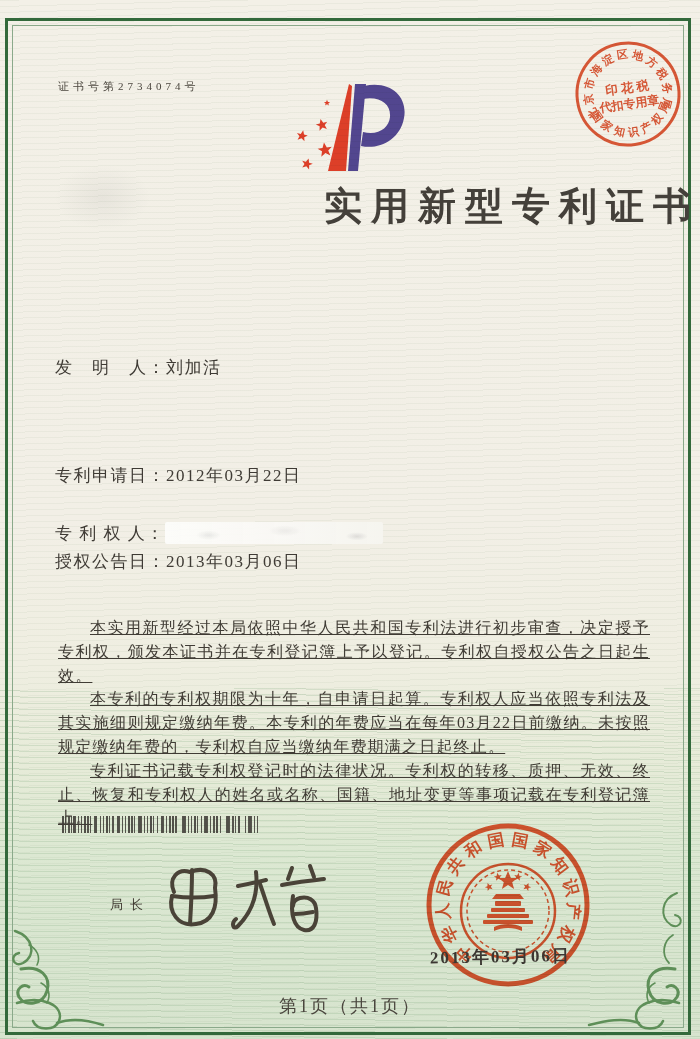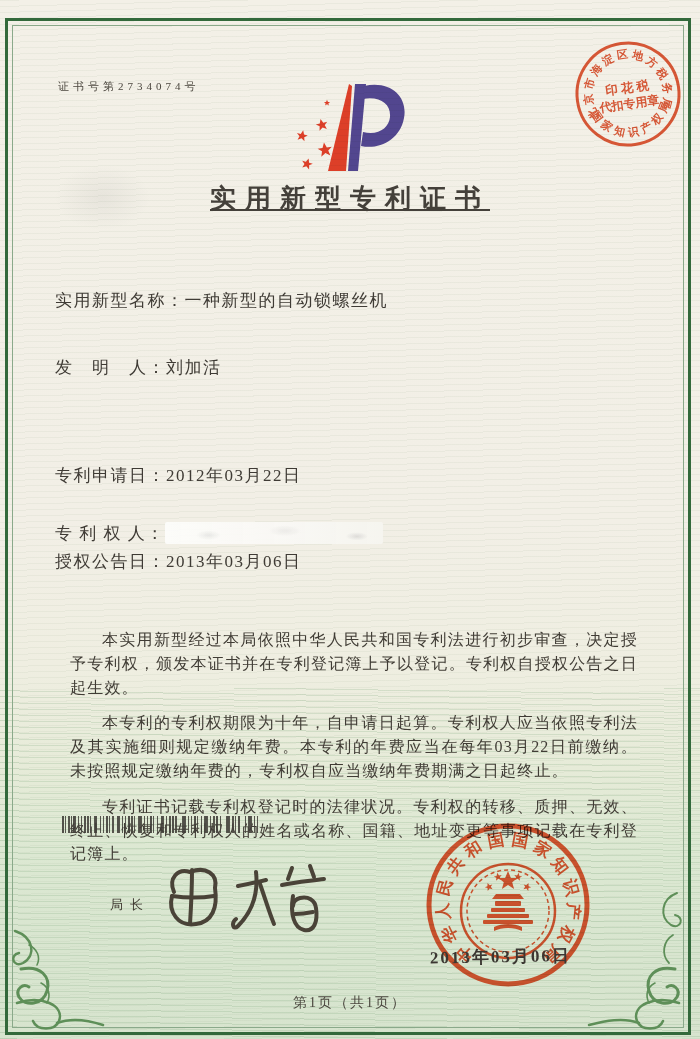--- a/index.html
+++ b/index.html
@@ -28,22 +28,22 @@
   }
   .frame-inner {
     position:absolute; left:12px; top:25px; right:16px; bottom:11px;
     border:1px solid #8aa98a; pointer-events:none;
   }
   .cert-no {
     position:absolute; left:58px; top:79px;
     font-size:11px; letter-spacing:4px; color:#4b463e;
   }
   .title {
-    position:absolute; left:0; right:0; top:181px; text-align:center;
-    font-size:26px; font-weight:600; letter-spacing:9px; color:#44403a;text-decoration:underline;
+    position:absolute; left:0; right:0; top:181px; text-align:right;
+    font-size:38px; font-weight:600; letter-spacing:9px; color:#44403a;
   }
   .smudge {
     position:absolute; left:55px; top:165px; width:95px; height:65px;
     background:radial-gradient(closest-side, rgba(110,110,110,0.09), rgba(110,110,110,0));
     pointer-events:none;
   }
   .field { position:absolute; left:55px; font-size:17px; letter-spacing:1.5px; white-space:nowrap; }
   .f1 { top:289px; } .f2 { top:356px; } .f3 { top:408px; }
   .f4 { top:464px; } .f5 { top:522px;text-align:center; } .f6 { top:550px; }
   .redacted {
@@ -53,21 +53,21 @@
       radial-gradient(24px 8px at 55% 40%, rgba(160,160,160,0.15), rgba(160,160,160,0) 70%),
       radial-gradient(16px 6px at 88% 65%, rgba(130,130,130,0.22), rgba(130,130,130,0) 70%),
       linear-gradient(90deg, rgba(252,252,250,0.95), rgba(246,245,240,0.92));
     border-radius:2px;
   }
   .paras {
     position:absolute; left:58px; top:616px; width:592px;
     font-size:16px; line-height:23.8px; letter-spacing:1.2px;
     text-align:justify; color:#403c35;
   }
-  .paras p { margin:12px; text-indent:2em; }
+  .paras p { margin:0; text-indent:2em;text-decoration:underline; }
   .barcode {
     position:absolute; left:62px; top:816px; width:196px; height:17px; opacity:0.88;
     background:
       repeating-linear-gradient(90deg, #3f3c37 0 2px, rgba(0,0,0,0) 2px 11px),
       repeating-linear-gradient(90deg, #45423c 0 1.4px, rgba(0,0,0,0) 1.4px 3.1px,
         #45423c 3.1px, #45423c 3.9px, rgba(0,0,0,0) 3.9px 6.3px);
   }
   .director-label {
     position:absolute; left:110px; top:896px;
     font-size:13px; letter-spacing:7px; color:#3e3930;
@@ -80,21 +80,21 @@
   .circ-top text, .circ-bottom text {
     font-family:"Liberation Serif","DejaVu Serif",serif; font-weight:bold;
   }
   .seal-date {
     position:absolute; left:430px; top:945px; width:175px;
     font-size:17px; font-weight:600; letter-spacing:2px; color:#3b3732;
     transform:rotate(-1deg);
   }
   .footer {
     position:absolute; left:0; right:0; top:994px; text-align:center;
-    font-size:14px; letter-spacing:2px; color:#4a463e;
+    font-size:18px; letter-spacing:2px; color:#4a463e;
   }
   .ornament { position:absolute; pointer-events:none; }
   .ornament path { stroke:#5e8f58; fill:none; stroke-linecap:round; }
 </style>
 </head>
 <body>
 
 <div class="page">
 
   <div class="waves"></div>
@@ -165,23 +165,20 @@
           <text transform="rotate(-62)" x="0" y="42" text-anchor="middle">局</text>
         </g>
       <text x="0" y="-2" text-anchor="middle" fill="#df4f2b" font-size="12.5" font-weight="bold">印 花 税</text>
       <text x="0" y="14" text-anchor="middle" fill="#df4f2b" font-size="12" font-weight="bold">代扣专用章</text>
     </g>
   </svg>
 
   <div class="smudge"></div>
   <div class="title">实用新型专利证书</div>
 
-  <div class="field f1">
-    <span>实用新型名称：</span><span>一种新型的自动锁螺丝机</span>
-  </div>
   <div class="field f2">
     <span>发　明　人：</span><span>刘加活</span>
   </div>
   <div class="field f4">
     <span>专利申请日：</span><span>2012年03月22日</span>
   </div>
   <div class="field f5">
     <span>专 利 权 人：</span><span class="redacted"></span>
   </div>
   <div class="field f6">

